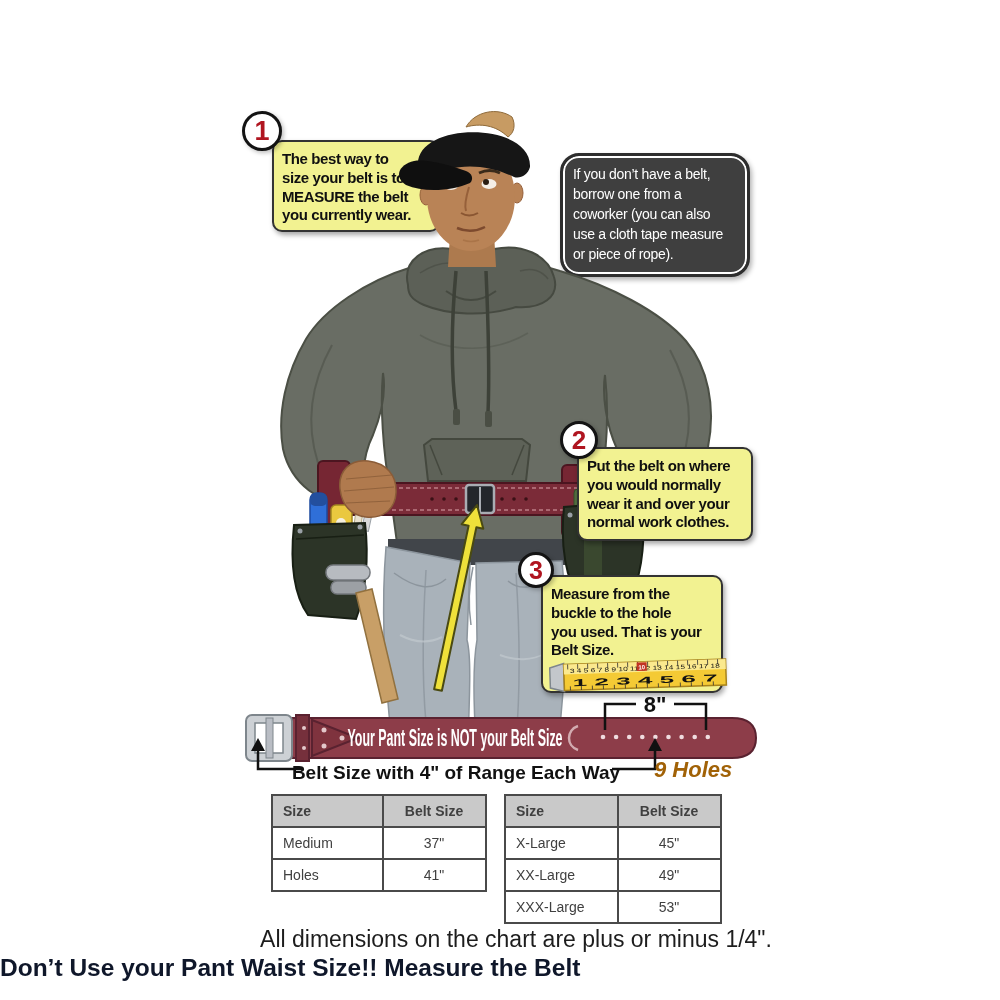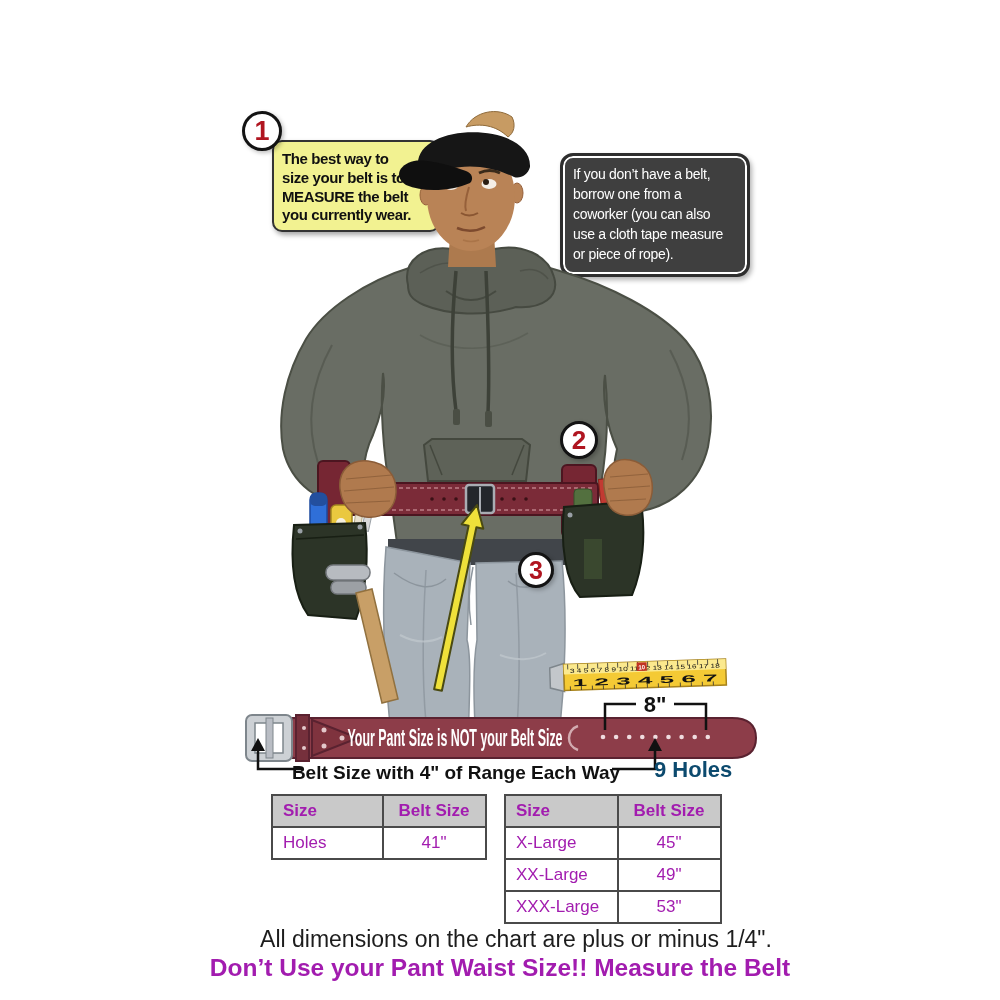--- a/index.html
+++ b/index.html
@@ -11,49 +11,49 @@
   .badge{position:absolute;background:#fff;border:3px solid #131313;border-radius:50%;
          color:#B01520;font-weight:bold;display:flex;align-items:center;justify-content:center;
          z-index:6;box-shadow:2px 2px 4px rgba(0,0,0,.25);}
   .badge1{left:242px;top:111px;width:34px;height:34px;font-size:27px;}
   .badge2{left:560px;top:421px;width:32px;height:32px;font-size:26px;}
   .badge3{left:518px;top:552px;width:30px;height:30px;font-size:25px;}
   .bubble{position:absolute;box-sizing:border-box;border-radius:10px;white-space:pre-line;}
   .yellow{background:#F2F291;border:2px solid #333;color:#101010;font-weight:bold;
           font-size:15px;line-height:1.25;letter-spacing:-0.4px;padding:8px 8px;
           box-shadow:2px 3px 5px rgba(0,0,0,.35);z-index:5;}
-  .gray{background:#3F3F3F;border:3px solid #2E2E2E;color:#fff;border-radius:13px;
+  .gray{background:#3F3F3F;border:3px solid #2E2E2E;color:#fff;border-radius:19px;
         box-shadow:inset 0 0 0 2px #fff,2px 3px 5px rgba(0,0,0,.3);z-index:5;}
   .bubble-step1{left:272px;top:140px;width:168px;height:92px;z-index:1;}
   .bubble-tip1{left:560px;top:153px;width:190px;height:124px;font-size:14px;line-height:1.42;
                letter-spacing:-0.3px;padding:9px 10px;z-index:1;}
   .bubble-step2{left:577px;top:447px;width:176px;height:94px;}
   .bubble-step3{left:541px;top:575px;width:182px;height:118px;}
   .bubble-tip2{left:253px;top:604px;width:212px;height:58px;font-size:16px;font-weight:bold;
                line-height:1.3;letter-spacing:-0.4px;padding:6px 6px;text-align:center;}
   .man-svg{position:absolute;left:270px;top:95px;z-index:2;}
   .belt-svg{position:absolute;left:238px;top:688px;z-index:3;}
   .tape-svg{position:absolute;left:548px;top:659px;z-index:6;transform:rotate(-2deg);}
   .range-label{position:absolute;left:284px;top:762px;width:344px;text-align:center;
                font-size:19px;font-weight:bold;color:#111;white-space:nowrap;z-index:4;}
-  .holes-label{position:absolute;left:654px;top:757px;font-size:22px;font-weight:bold;color:#0c4a6e;z-index:4;}
+  .holes-label{position:absolute;left:654px;top:757px;font-size:22px;font-weight:bold;color:#a16207;z-index:4;font-style:italic;}
   table.size-table{position:absolute;border-collapse:collapse;z-index:4;background:#fff;}
-  table.size-table th,table.size-table td{border:2px solid #4a4a4a;height:28px;font-size:17px;color:#a21caf;}
+  table.size-table th,table.size-table td{border:2px solid #4a4a4a;height:28px;font-size:14px;color:#404040;}
   table.size-table th{background:#C9C9C9;font-weight:bold;text-align:left;padding-left:10px;}
   table.size-table th.c2{text-align:center;padding-left:0;}
   table.size-table td{text-align:left;padding-left:10px;font-weight:normal;}
   table.size-table td.c2{text-align:center;padding-left:0;}
   .tbl-left{left:271px;top:794px;}
   .tbl-left .col1{width:98px;} .tbl-left .col2{width:100px;}
   .tbl-right{left:504px;top:794px;}
   .tbl-right .col1{width:100px;} .tbl-right .col2{width:100px;}
   .footer-note{position:absolute;left:16px;top:926px;width:1000px;text-align:center;
                font-size:23px;color:#1d1d1d;z-index:4;}
-  .footer-warning{position:absolute;left:0;top:954px;width:1000px;text-align:center;
-                  font-size:24.5px;font-weight:bold;color:#a21caf;z-index:4;}
+  .footer-warning{position:absolute;left:0;top:954px;width:1000px;text-align:left;
+                  font-size:24.5px;font-weight:bold;color:#0f172a;z-index:4;}
 </style>
 </head>
 <body>
 
 <div class="poster">
 
 
   <svg class="man-svg" width="460" height="660" viewBox="0 0 460 660">
     <g>
       <path d="M 142 172 C 96 186, 54 214, 36 244 C 16 278, 7 318, 13 354 C 21 390, 50 408, 84 414
@@ -180,22 +180,30 @@
 MEASURE the belt
 you currently wear.</div>
 
   <div class="bubble gray bubble-tip1">If you don’t have a belt,
 borrow one from a
 coworker (you can also
 use a cloth tape measure
 or piece of rope).</div>
 
   <div class="badge badge2">2</div>
+  <div class="bubble yellow bubble-step2">Put the belt on where
+you would normally
+wear it and over your
+normal work clothes.</div>
 
   <div class="badge badge3">3</div>
+  <div class="bubble yellow bubble-step3">Measure from the
+buckle to the hole
+you used. That is your
+Belt Size.</div>
 
   <svg class="tape-svg" width="180" height="32" viewBox="0 0 180 32">
     <polygon points="2,6 16,2 16,30 2,26" fill="#C3C7CB" stroke="#7E868C" stroke-width="1.5"></polygon>
     <rect x="16" y="3" width="162" height="26" fill="#F4CA35" stroke="#A8831C" stroke-width="1.5"></rect>
     <rect x="16" y="3" width="162" height="10" fill="#FBE98E"></rect>
     <path d="M20 3 V8 M30 3 V8 M40 3 V8 M50 3 V8 M60 3 V8 M70 3 V8 M80 3 V8 M90 3 V8 M100 3 V8 M110 3 V8 M120 3 V8 M130 3 V8 M140 3 V8 M150 3 V8 M160 3 V8 M170 3 V8" stroke="#333" stroke-width="0.8"></path>
     <text x="97" y="11.5" text-anchor="middle" font-size="6" fill="#111" textLength="150" lengthAdjust="spacingAndGlyphs" font-family="Liberation Sans, sans-serif">3 4 5 6 7 8 9 10 11 12 13 14 15 16 17 18</text>
     <rect x="89" y="3.5" width="10" height="8.5" fill="#C23324"></rect>
     <text x="94" y="10.5" text-anchor="middle" font-size="6" font-weight="bold" fill="#fff" font-family="Liberation Sans, sans-serif">10</text>
     <text x="97" y="25" text-anchor="middle" font-size="10" font-weight="bold" fill="#111" textLength="145" lengthAdjust="spacingAndGlyphs" font-family="Liberation Sans, sans-serif">1 2 3 4 5 6 7</text>
@@ -248,20 +256,24 @@
   <div class="range-label">Belt Size with 4" of Range Each Way</div>
   <div class="holes-label">9 Holes</div>
 
   <table class="size-table tbl-left">
     <tbody>
         <tr>
       <th class="col1">Size</th>
       <th class="col2 c2">Belt Size</th>
     </tr>
     <tr>
+      <td>Medium</td>
+      <td class="c2">37"</td>
+    </tr>
+    <tr>
       <td>Holes</td>
       <td class="c2">41"</td>
     </tr>
   </tbody>
     </table>
 
   <table class="size-table tbl-right">
     <tbody>
         <tr>
       <th class="col1">Size</th>

